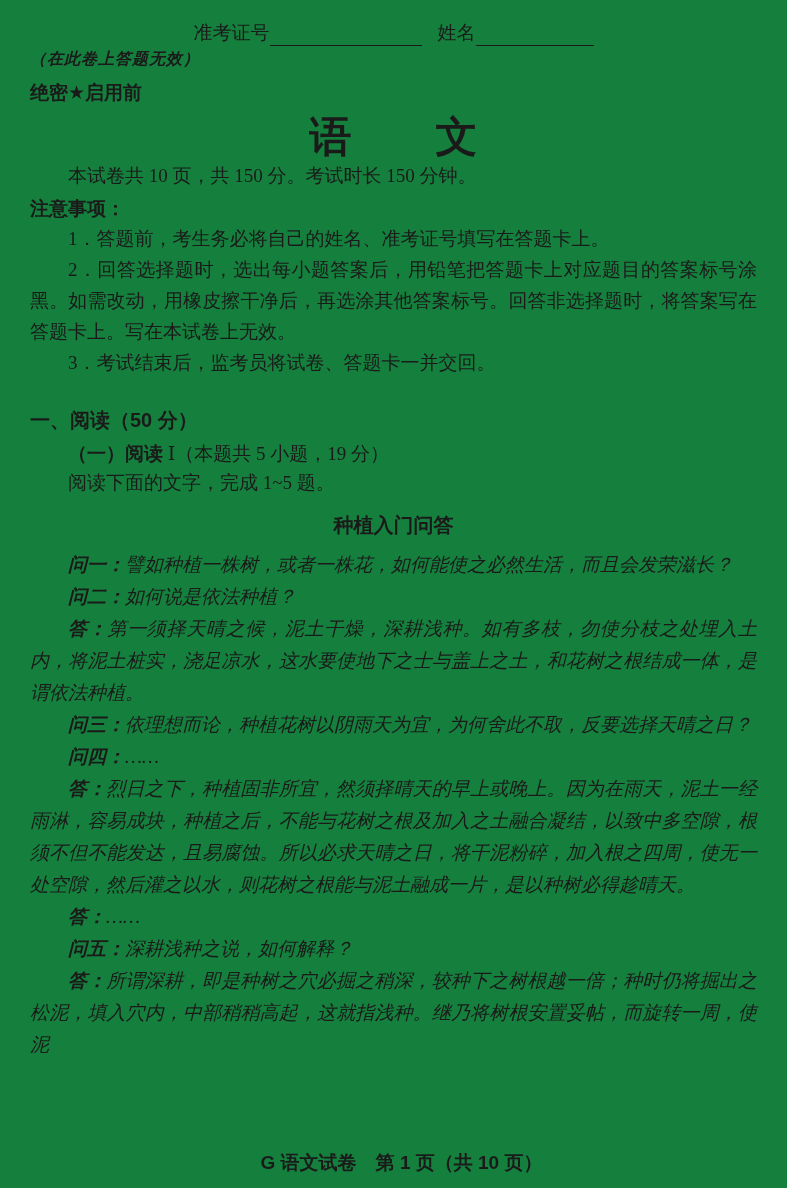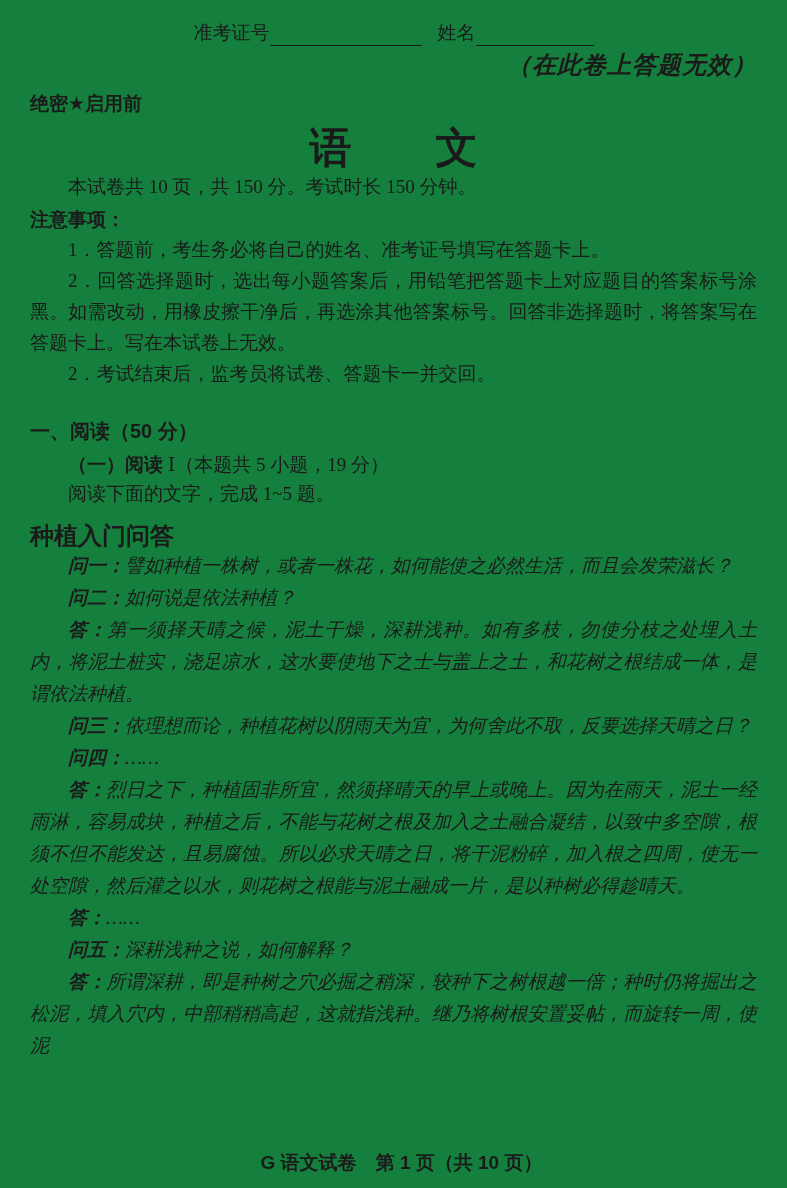--- a/index.html
+++ b/index.html
@@ -23,24 +23,24 @@
     display: inline-block;
     border-bottom: 1.6px solid #1a1a1a;
     height: 1.05em;
     vertical-align: bottom;
   }
   .uline-examno { width: 152px; }
   .uline-name  { width: 118px; }
   .name-label { margin-left: 16px; }
 
   .invalid-note {
-    text-align: right;
+    text-align: left;
     font-weight: bold;
     font-style: italic;
-    font-size: 24px;
+    font-size: 16px;
     margin-top: 3px;
     letter-spacing: 1px;
   }
   .secret {
     font-family: "Liberation Sans", "DejaVu Sans", sans-serif;
     font-weight: bold;
     font-size: 19px;
     margin-top: 10px;
   }
   .exam-title {
@@ -86,25 +86,26 @@
   }
   .bold-sans {
     font-family: "Liberation Sans", "DejaVu Sans", sans-serif;
     font-weight: bold;
   }
   .instruction {
     text-indent: 2em;
     line-height: 29px;
   }
   .passage-title {
-    text-align: left;
+    text-align: center;
     font-family: "Liberation Sans", "DejaVu Sans", sans-serif;
     font-weight: bold;
-    font-size: 24px;
+    font-size: 20px;
     margin-top: 14px;
+    margin-bottom: 10px;
     line-height: 28px;
   }
   .qa {
     text-indent: 2em;
     line-height: 32px;
     text-align: justify;
     font-style: italic;           
   }
   .qa-label { font-weight: bold; }
   .footer {
@@ -133,21 +134,21 @@
     <div class="secret">绝密★启用前</div>
 
 
     <div class="subject-title">语　　文</div>
 
     <div class="paper-info">本试卷共 10 页，共 150 分。考试时长 150 分钟。</div>
 
     <div class="notes-heading">注意事项：</div>
     <p class="note-item">1．答题前，考生务必将自己的姓名、准考证号填写在答题卡上。</p>
     <p class="note-item">2．回答选择题时，选出每小题答案后，用铅笔把答题卡上对应题目的答案标号涂黑。如需改动，用橡皮擦干净后，再选涂其他答案标号。回答非选择题时，将答案写在答题卡上。写在本试卷上无效。</p>
-    <p class="note-item">2．考试结束后，监考员将试卷、答题卡一并交回。</p>
+    <p class="note-item">3．考试结束后，监考员将试卷、答题卡一并交回。</p>
 
     <div class="part-title">一、阅读（50 分）</div>
 
     <p class="sub-title"><span class="bold-sans">（一）阅读</span><span> Ⅰ（本题共 5 小题，19 分）</span></p>
 
     <p class="instruction">阅读下面的文字，完成 1~5 题。</p>
 
     <div class="passage-title">种植入门问答</div>
 
     <p class="qa"><span class="qa-label">问一：</span><span class="qa-text">譬如种植一株树，或者一株花，如何能使之必然生活，而且会发荣滋长？</span></p>

